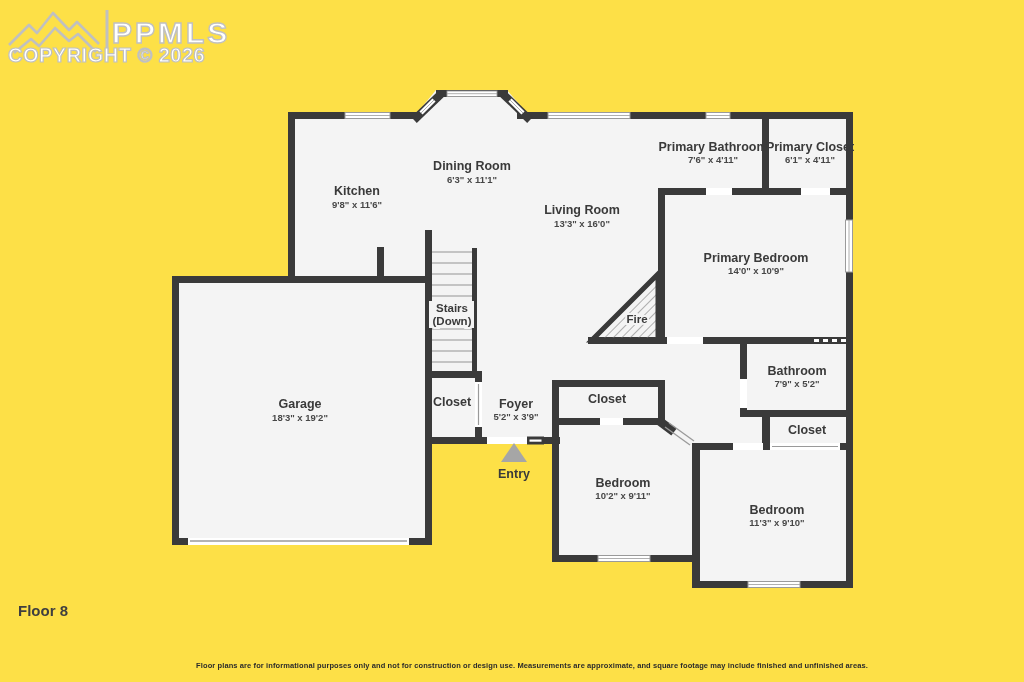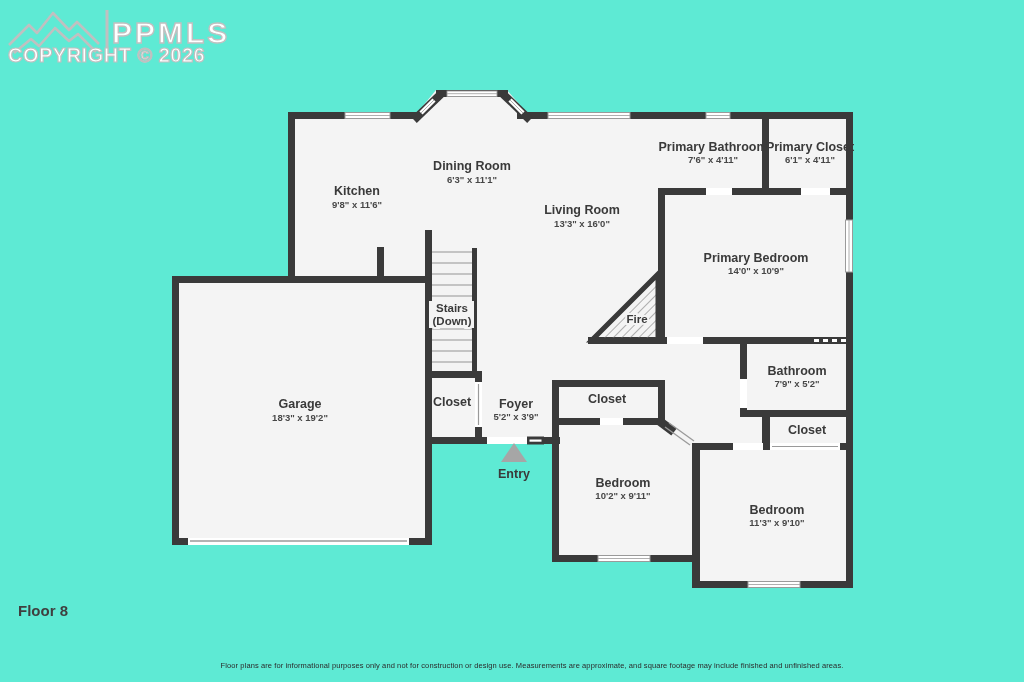--- a/index.html
+++ b/index.html
@@ -1,25 +1,25 @@
 <!DOCTYPE html>
 <html><head>
 <meta charset="utf-8">
 <style>
   html,body{margin:0;padding:0;background:#fff;}
-  #screen{position:relative;width:1024px;height:682px;background:#5eead4;overflow:hidden;
+  #screen{position:relative;width:1024px;height:682px;background:#fde047;overflow:hidden;
           font-family:"Liberation Sans",sans-serif;}
   #plan-svg{position:absolute;left:0;top:0;width:1024px;height:682px;}
   #plan-svg text{font-family:"Liberation Sans",sans-serif;font-weight:bold;fill:#3a3a3a;}
   #plan-svg text.room-name{font-size:12.5px;}
   #plan-svg text.room-dims{font-size:9.5px;fill:#474747;}
   #plan-svg text.small-name{font-size:11.5px;paint-order:stroke;stroke:#f4f4f4;stroke-width:4px;}
   .floor-label{position:absolute;left:18px;top:602px;font-size:15px;font-weight:bold;color:#3f3f3f;}
   .disclaimer{position:absolute;left:0;right:0;top:661px;text-align:center;font-size:7.5px;
-              font-weight:normal;color:#2b2b2b;letter-spacing:0.1px;margin-left:40px;}
+              font-weight:bold;color:#2b2b2b;letter-spacing:0.1px;margin-left:40px;}
   .watermark{position:absolute;left:6px;top:4px;width:230px;height:62px;}
 </style>
 </head>
 <body>
 
 <div id="screen">
 
   <svg class="watermark" viewBox="0 0 230 62">
     <g fill="none" stroke="#c0c0c0" stroke-width="2.6" stroke-linejoin="round">
       <polyline points="3,41 23,21 31,29 47,9 63,26 71,18 93,40"></polyline>

